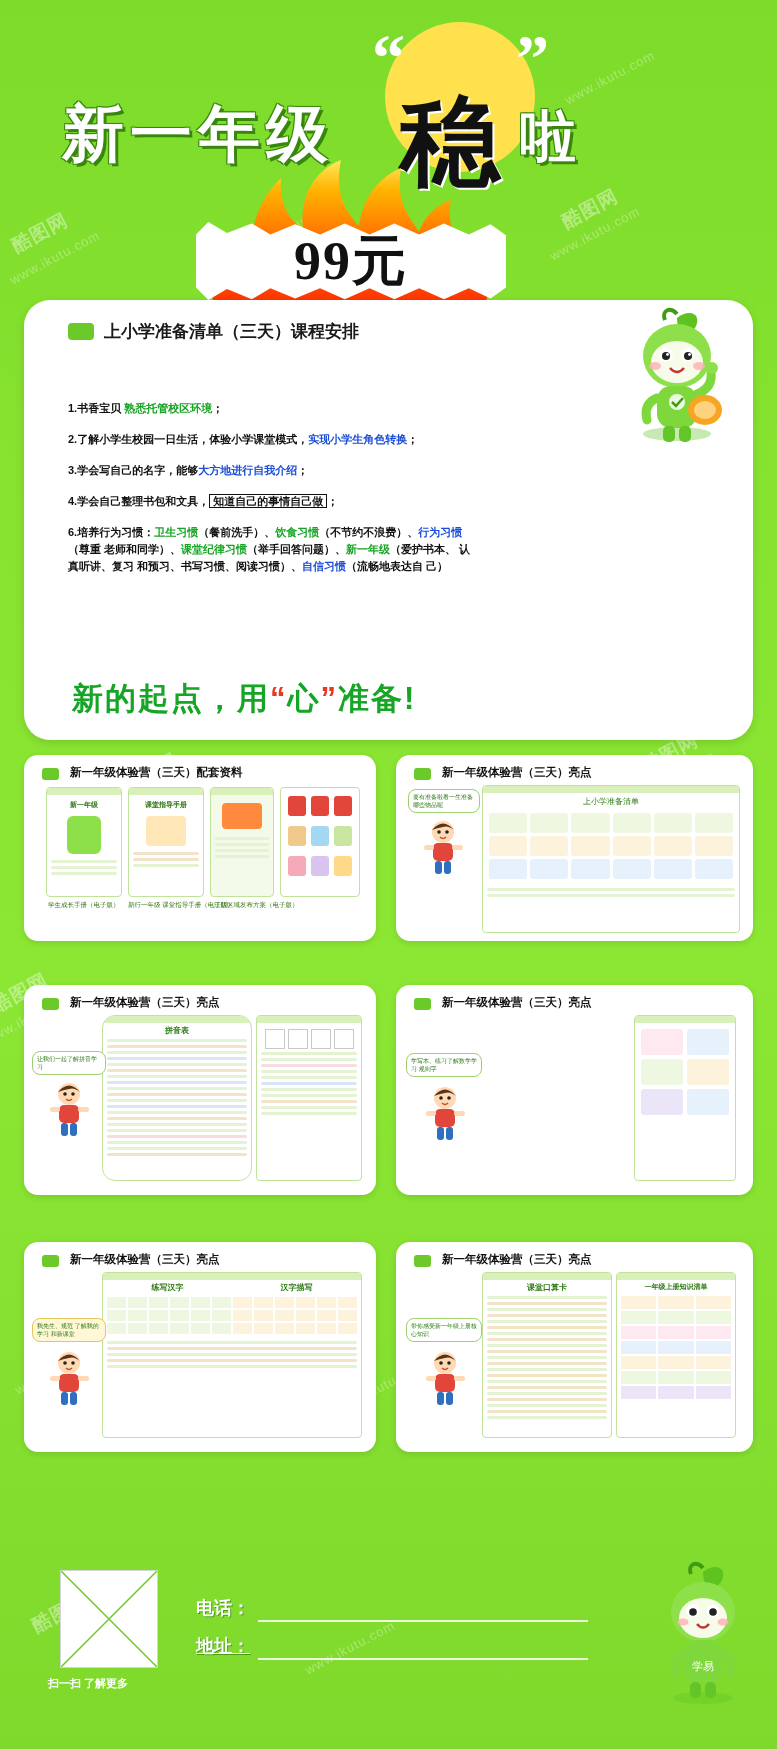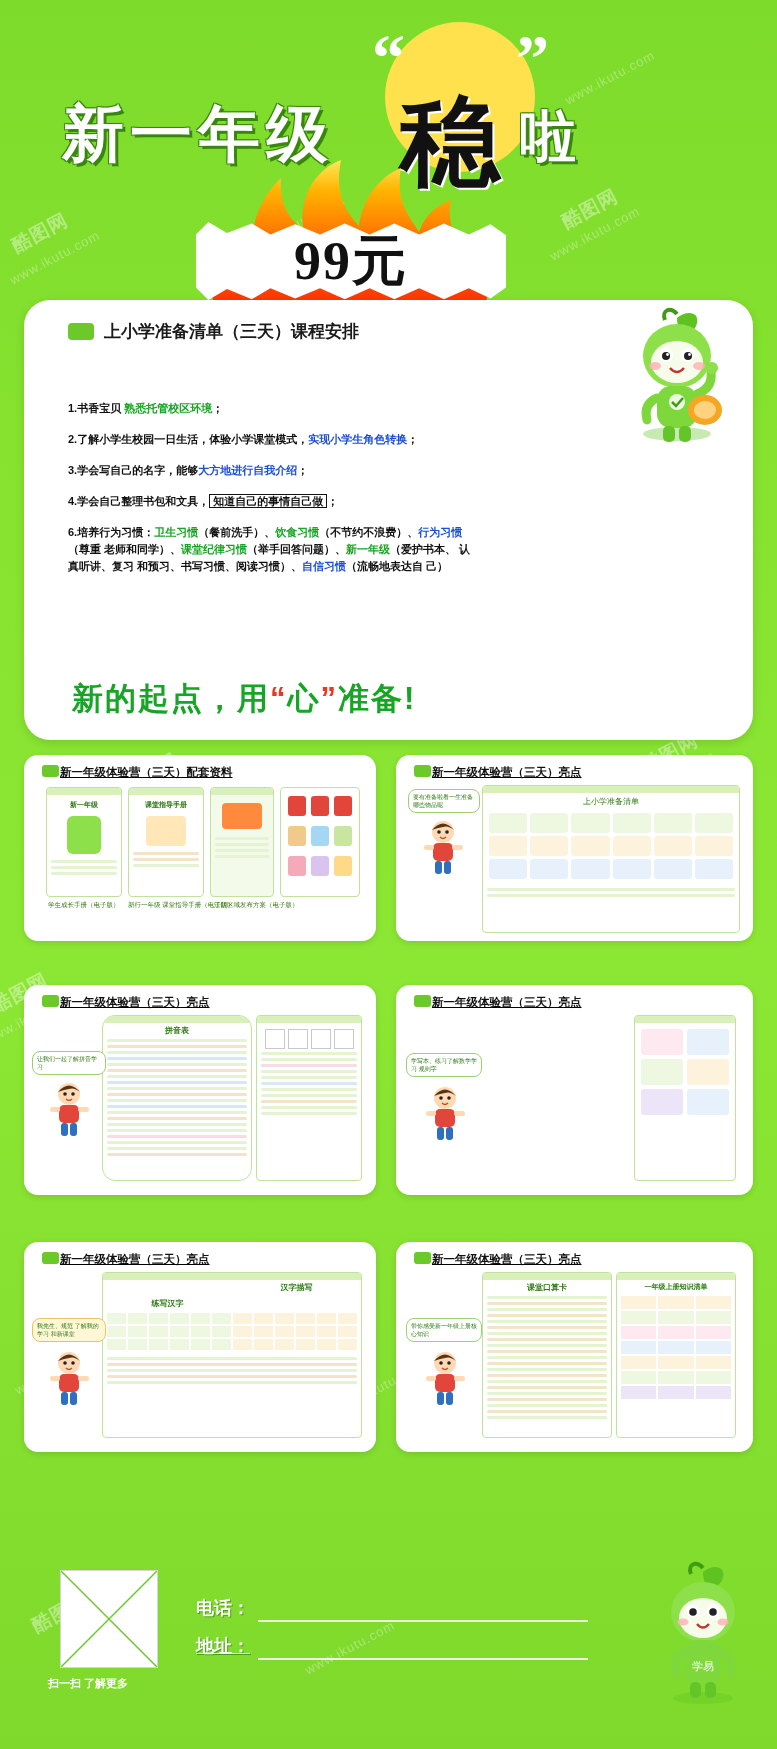--- a/index.html
+++ b/index.html
@@ -59,21 +59,21 @@
   .box{border:1px solid #111;padding:0 3px;}
   .slogan{position:absolute;left:48px;top:378px;font-size:31px;font-weight:bold;color:#17a525;
      letter-spacing:2px;}
   .slogan .q{color:#e8381f;}
 
   
   .mascot{position:absolute;right:16px;top:6px;width:120px;height:145px;}
 
   
   .pcard{position:absolute;background:#fff;border-radius:14px;box-shadow:0 2px 6px rgba(0,0,0,.12);}
-  .pc-head{position:absolute;left:18px;top:10px;display:flex;align-items:flex-start;gap:1px;text-decoration:underline;}
+  .pc-head{position:absolute;left:18px;top:10px;display:flex;align-items:flex-end;gap:11px;}
   .pc-chip{width:17px;height:12px;border-radius:3px;background:#6cc92a;}
   .pc-title{font-size:11.5px;font-weight:bold;color:#111;}
   .sheet{position:absolute;background:#fff;border:1px solid #bfe39a;border-radius:4px;overflow:hidden;}
   .sheet-top{height:7px;background:#d9f0bb;}
   .rowline{height:3px;margin:3px 4px;background:#e4f3d2;border-radius:2px;}
   .rowline.alt{background:#f3e3c9;}
   .rowline.blue{background:#d7e7f8;}
   .rowline.pink{background:#f8dbe3;}
   .boy{position:absolute;width:46px;height:56px;}
   .bubble{position:absolute;background:#fff;border:1px solid #9ed06f;border-radius:8px;
@@ -407,21 +407,21 @@
   </div>
 
   <div class="pcard" style="left:24px;top:1242px;width:352px;height:210px;">
     <div class="pc-head">
       <span class="pc-chip"></span>
       <span class="pc-title">新一年级体验营（三天）亮点</span>
     </div>
     <div class="sheet" style="left:78px;top:30px;width:258px;height:164px;">
       <div class="sheet-top"></div>
       <div style="display:flex;">
-        <div style="flex:1;text-align:center;font-size:8px;color:#2d7a12;font-weight:bold;margin-top:18px;">练写汉字</div>
+        <div style="flex:1;text-align:center;font-size:8px;color:#2d7a12;font-weight:bold;margin-top:2px;">练写汉字</div>
         <div style="flex:1;text-align:center;font-size:8px;color:#2d7a12;font-weight:bold;margin-top:2px;">汉字描写</div>
       </div>
       <div style="display:grid;grid-template-columns:repeat(12,1fr);gap:2px;padding:4px;">
         <div style="height:11px;background:#eef8e0;"></div>
           <div style="height:11px;background:#eef8e0;"></div>
         <div style="height:11px;background:#eef8e0;"></div>
           <div style="height:11px;background:#eef8e0;"></div>
         <div style="height:11px;background:#eef8e0;"></div>
           <div style="height:11px;background:#eef8e0;"></div>
         <div style="height:11px;background:#fdf2dc;"></div>

